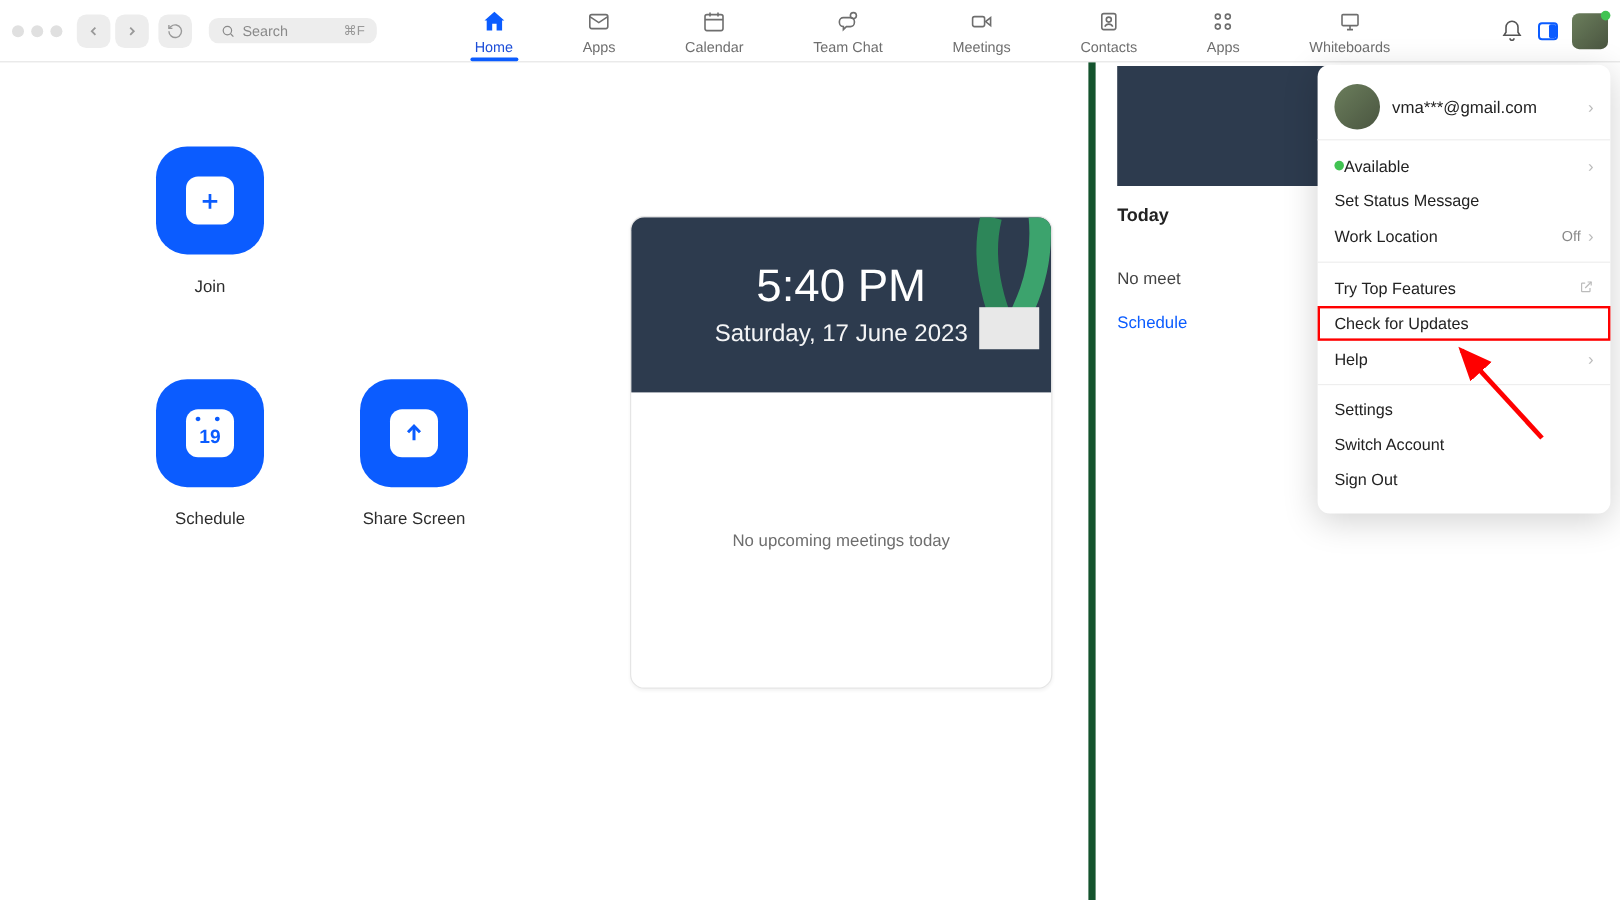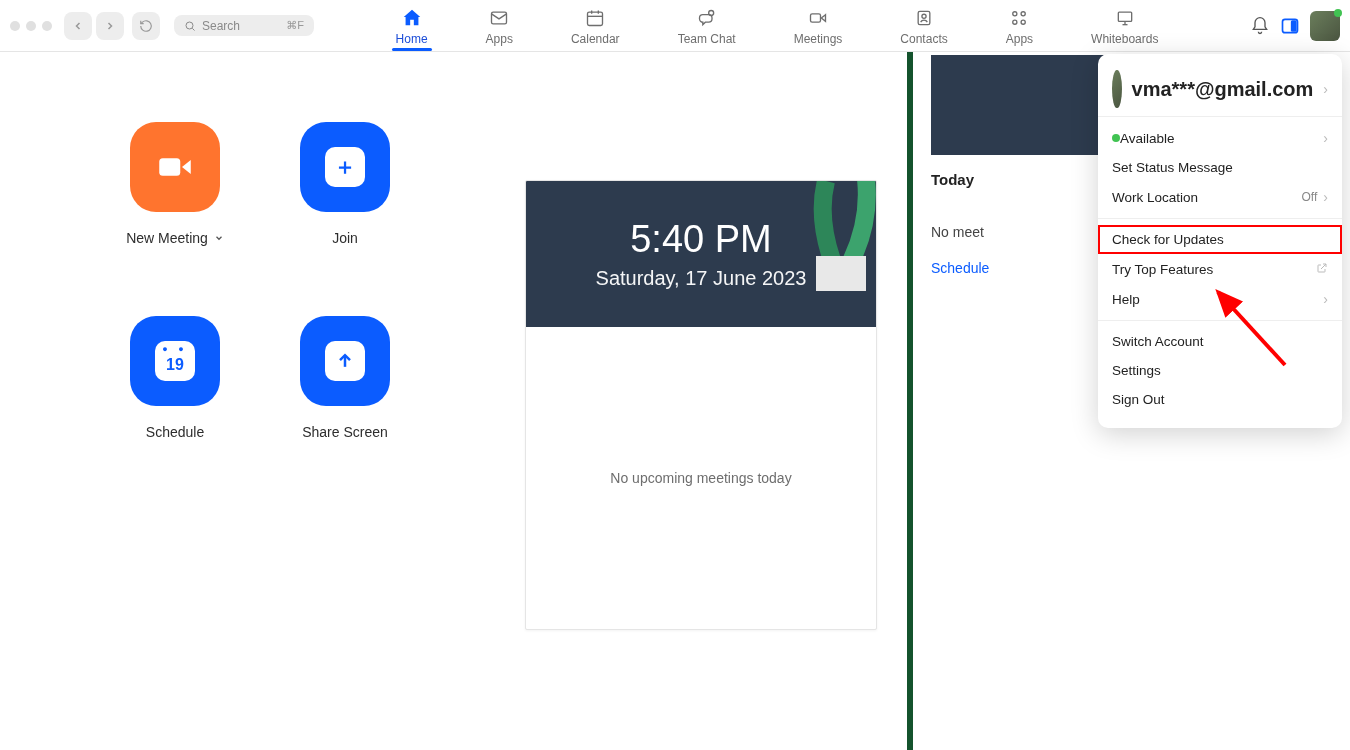--- a/index.html
+++ b/index.html
@@ -27,40 +27,40 @@
 
 .main { display: flex; height: calc(100% - 52px); }
 .left-panel { width: 525px; padding: 70px 0 0 0; display: flex; flex-wrap: wrap; align-content: flex-start; gap: 10px 60px; padding-left: 120px; }
 .action-tile { width: 110px; display: flex; flex-direction: column; align-items: center; }
 .tile-box { width: 90px; height: 90px; border-radius: 26px; display: flex; align-items: center; justify-content: center; margin-bottom: 18px; }
 .tile-orange { background: #ff742e; }
 .tile-blue { background: #0b5cff; }
 .tile-lbl { color: #2d2d2d; font-size: 14px; display: flex; align-items: center; gap: 6px; }
 .tile-inner { width: 40px; height: 40px; background: #fff; border-radius: 10px; display: flex; align-items: center; justify-content: center; color: #0b5cff; font-size: 22px; font-weight: bold; }
 
-.center-card { width: 352px; height: 450px; margin-top: 128px; border-radius: 2px; border: 1px solid #e5e5e5; overflow: hidden; box-shadow: 0 1px 3px rgba(0,0,0,0.05); background: #fff; }
+.center-card { width: 352px; height: 394px; margin-top: 128px; border-radius: 12px; border: 1px solid #e5e5e5; overflow: hidden; box-shadow: 0 1px 3px rgba(0,0,0,0.05); background: #fff; }
 .card-hero { height: 146px; background: #2d3b4e; position: relative; display: flex; flex-direction: column; align-items: center; justify-content: center; color: #fff; overflow: hidden; }
 .card-time { font-size: 38px; font-weight: 500; }
 .card-date { font-size: 20px; margin-top: 6px; opacity: 0.95; }
 .card-body { padding: 20px; color: #6e6e6e; font-size: 14px; text-align: center; display: flex; align-items: center; justify-content: center; height: calc(100% - 146px); }
 
 .plant { position: absolute; right: -30px; bottom: -20px; }
 .plant2 { position: absolute; right: -10px; top: -10px; }
 
 .right-panel { flex: 1; margin-left: 30px; border-left: 6px solid #14532d; padding: 17px 18px; }
 .settings-gear { float: right; color: #999; margin-bottom: 10px; }
 .side-hero { height: 100px; background: #2d3b4e; margin: -14px -18px 14px -18px; position: relative; overflow: hidden; }
 .side-today { font-size: 15px; font-weight: 600; color: #222; margin: 16px 0 36px; }
 .side-link { color: #0b5cff; font-size: 14px; }
 .side-text { color: #444; font-size: 14px; margin-bottom: 20px; }
 
 .dropdown { position: absolute; right: 8px; top: 54px; width: 244px; background: #fff; border-radius: 10px; box-shadow: 0 6px 28px rgba(0,0,0,0.18); padding: 8px 0; z-index: 100; }
 .dd-header { display: flex; align-items: center; padding: 8px 14px; gap: 10px; }
 .dd-avatar { width: 38px; height: 38px; border-radius: 50%; background: linear-gradient(135deg,#6b7e5c,#4a5540); }
-.dd-email { font-size: 20px; color: #222; flex: 1; font-weight: bold; }
+.dd-email { font-size: 14px; color: #222; flex: 1; }
 .dd-section { border-top: 1px solid #eee; padding: 6px 0; }
 .dd-item { padding: 7px 14px; font-size: 13.5px; color: #222; display: flex; align-items: center; gap: 8px; justify-content: space-between; }
 .dd-item .mini { color: #888; font-size: 12px; }
 .status-dot { width: 8px; height: 8px; border-radius: 50%; background: #41c352; }
 .dd-item.highlight { outline: 2px solid #ff0000; outline-offset: -2px; }
 
 .arrow-annotation { position: absolute; z-index: 101; }
 .arrow-line { stroke: #ff0000; stroke-width: 4; fill: #ff0000; }
 
 .chev { color: #bbb; font-size: 14px; }
@@ -195,34 +195,20 @@
         </svg>
     </div>
     <div class="avatar">
         <span class="dot"></span>
       </div>
   </div>
 </div>
 
 <div class="main">
   <div class="left-panel">
-    <div class="action-tile">
-      <div class="tile-box tile-orange">
-        <svg width="42" height="42" viewBox="0 0 24 24" fill="#fff">
-            <rect x="3" y="7" width="12" height="10" rx="2"></rect>
-            <polygon points="21 8 16 12 21 16"></polygon>
-          </svg>
-      </div>
-      <div class="tile-lbl">
-          <span>New Meeting</span>
-        <svg width="10" height="10" viewBox="0 0 24 24" fill="none" stroke="#555" stroke-width="3">
-            <polyline points="6 9 12 15 18 9"></polyline>
-          </svg>
-      </div>
-    </div>
 
     <div class="action-tile">
       <div class="tile-box tile-blue">
         <div class="tile-inner">＋</div>
       </div>
       <div class="tile-lbl">
           <span>Join</span>
         </div>
     </div>
 
@@ -308,44 +294,44 @@
       </div>
     <div class="dd-item">
       <span>Work Location</span>
       <span style="display:flex;align-items:center;gap:6px">
           <span class="mini">Off</span>
           <span class="chev">›</span>
         </span>
     </div>
   </div>
   <div class="dd-section">
-    <div class="dd-item highlight">
-        <span>Check for Updates</span>
-      </div>
     <div class="dd-item">
       <span>Try Top Features</span>
       <span class="chev">
         <svg width="12" height="12" viewBox="0 0 24 24" fill="none" stroke="#bbb" stroke-width="2">
             <path d="M14 4h6v6"></path>
             <path d="M20 4L10 14"></path>
             <path d="M18 14v5a1 1 0 0 1-1 1H5a1 1 0 0 1-1-1V7a1 1 0 0 1 1-1h5"></path>
           </svg>
       </span>
     </div>
+    <div class="dd-item highlight">
+        <span>Check for Updates</span>
+      </div>
     <div class="dd-item">
       <span>Help</span>
       <span class="chev">›</span>
     </div>
   </div>
   <div class="dd-section">
     <div class="dd-item">
+        <span>Settings</span>
+      </div>
+    <div class="dd-item">
         <span>Switch Account</span>
-      </div>
-    <div class="dd-item">
-        <span>Settings</span>
       </div>
     <div class="dd-item">
         <span>Sign Out</span>
       </div>
   </div>
 </div>
 
 <svg class="arrow-annotation" style="left:1200px;top:280px" width="100" height="100">
   <defs>
       <marker id="ah" markerWidth="8" markerHeight="8" refX="6" refY="3" orient="auto">

